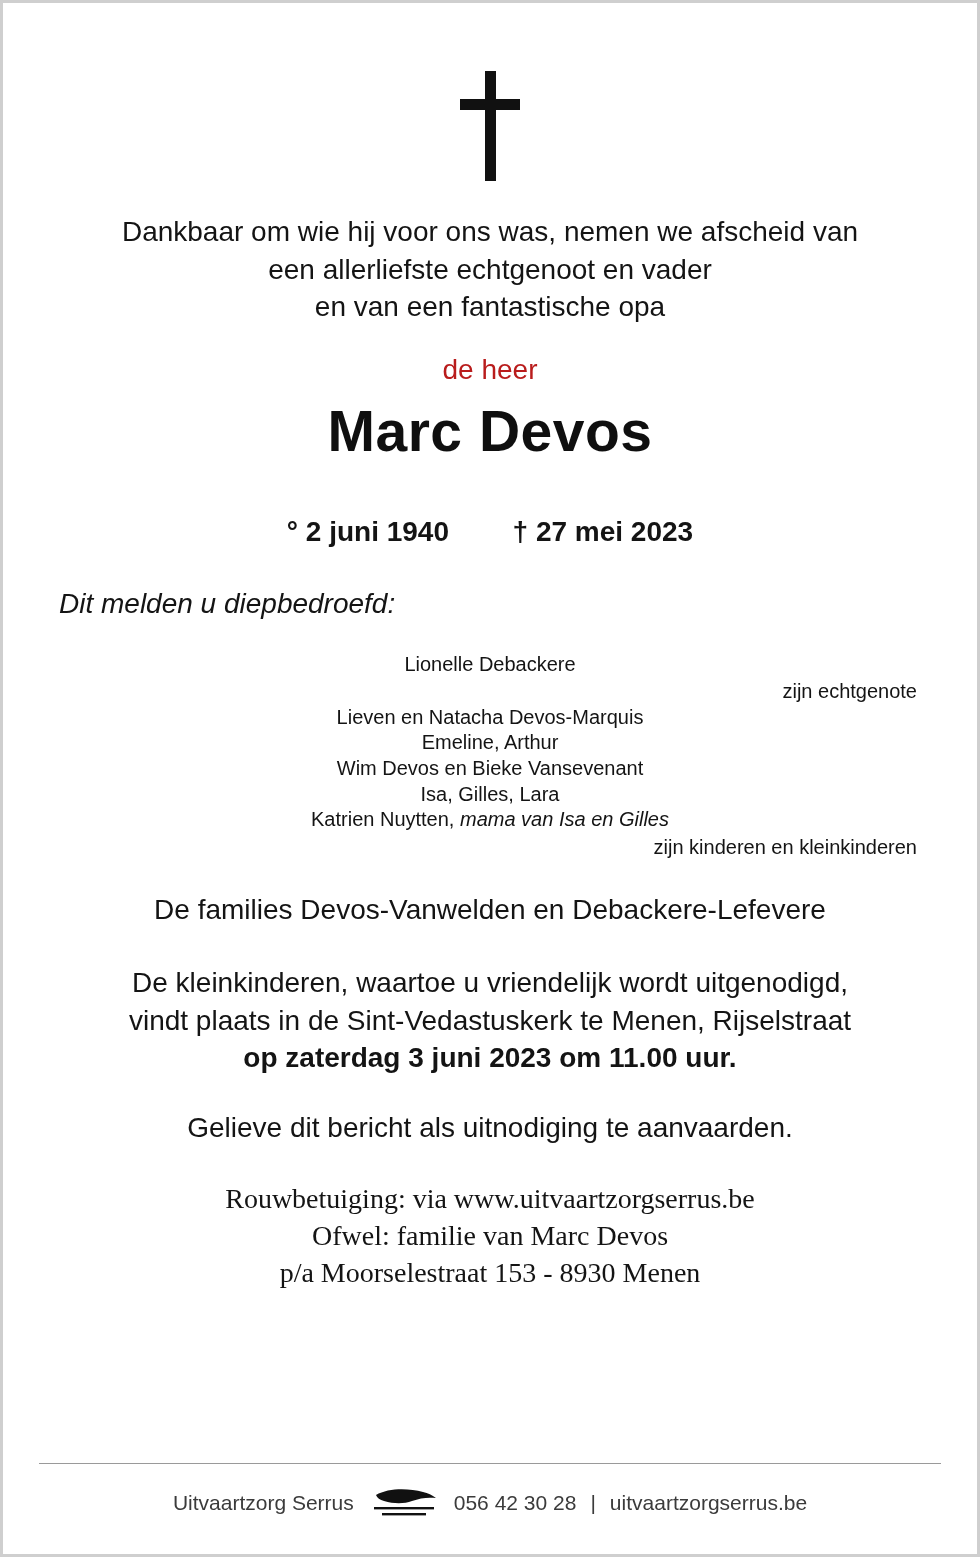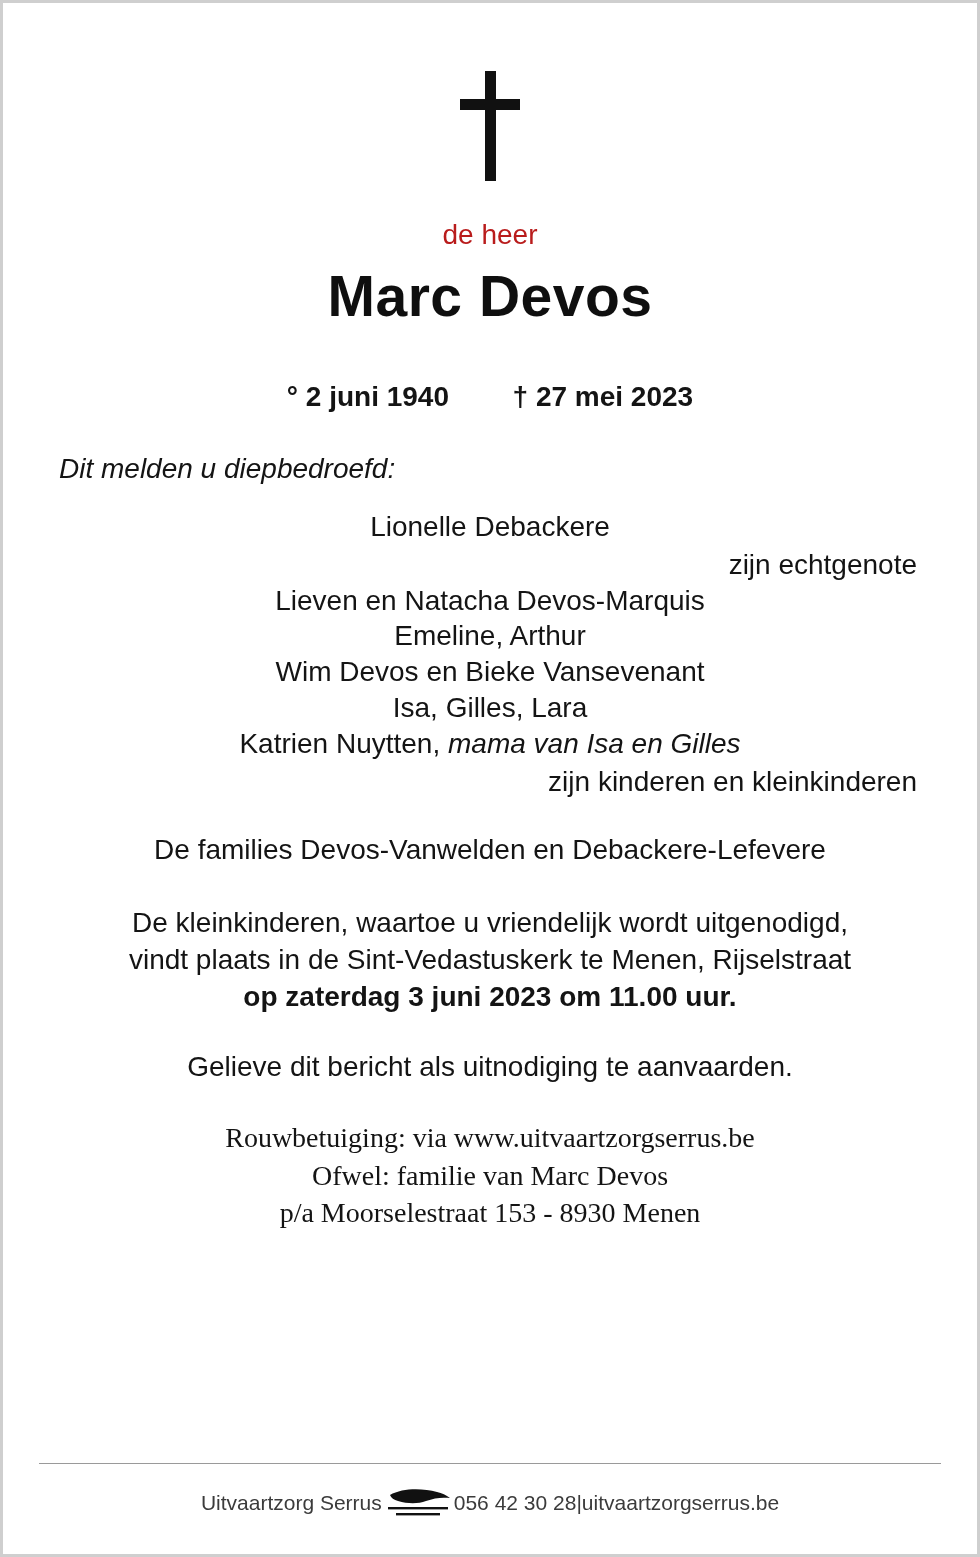--- a/index.html
+++ b/index.html
@@ -94,22 +94,22 @@
   }
   .melden {
     font-size: 28px;
     font-style: italic;
     text-align: left;
     margin-top: 40px;
     margin-left: 20px;
     color: #141414;
   }
   .family {
-    margin-top: 24px;
-    font-size: 28px;
+    margin-top: 32px;
+    font-size: 20px;
     line-height: 1.28;
     color: #141414;
   }
   .fam-line {
     text-align: center;
   }
   .fam-indent {
     text-align: center;
   }
   .role-right {
@@ -151,20 +151,21 @@
     text-align: center;
   }
   .footer-rule {
     border-top: 1px solid #9a9a9a;
     margin-bottom: 22px;
   }
   .footer-row {
     display: flex;
     align-items: center;
     justify-content: center;
+    gap: 14px;
     font-size: 21px;
     color: #3b3b3b;
   }
   .footer-logo {
     width: 72px;
     height: 34px;
     position: relative;
     display: inline-block;
   }
   .footer-logo svg { display: block; }
@@ -176,20 +177,25 @@
 <div class="card">
   <div class="inner">
 
     <div class="cross-wrap">
       <div class="cross">
         <div class="vert"></div>
         <div class="horz"></div>
       </div>
     </div>
 
+    <div class="intro">
+      <div>Dankbaar om wie hij voor ons was, nemen we afscheid van</div>
+      <div>een allerliefste echtgenoot en vader</div>
+      <div>en van een fantastische opa</div>
+    </div>
 
     <div class="deheer">de heer</div>
 
     <div class="name">Marc Devos</div>
 
 
     <div class="dates">
       <span>° 2 juni 1940</span>
       <span class="gap"></span>
       <span>† 27 mei 2023</span>

